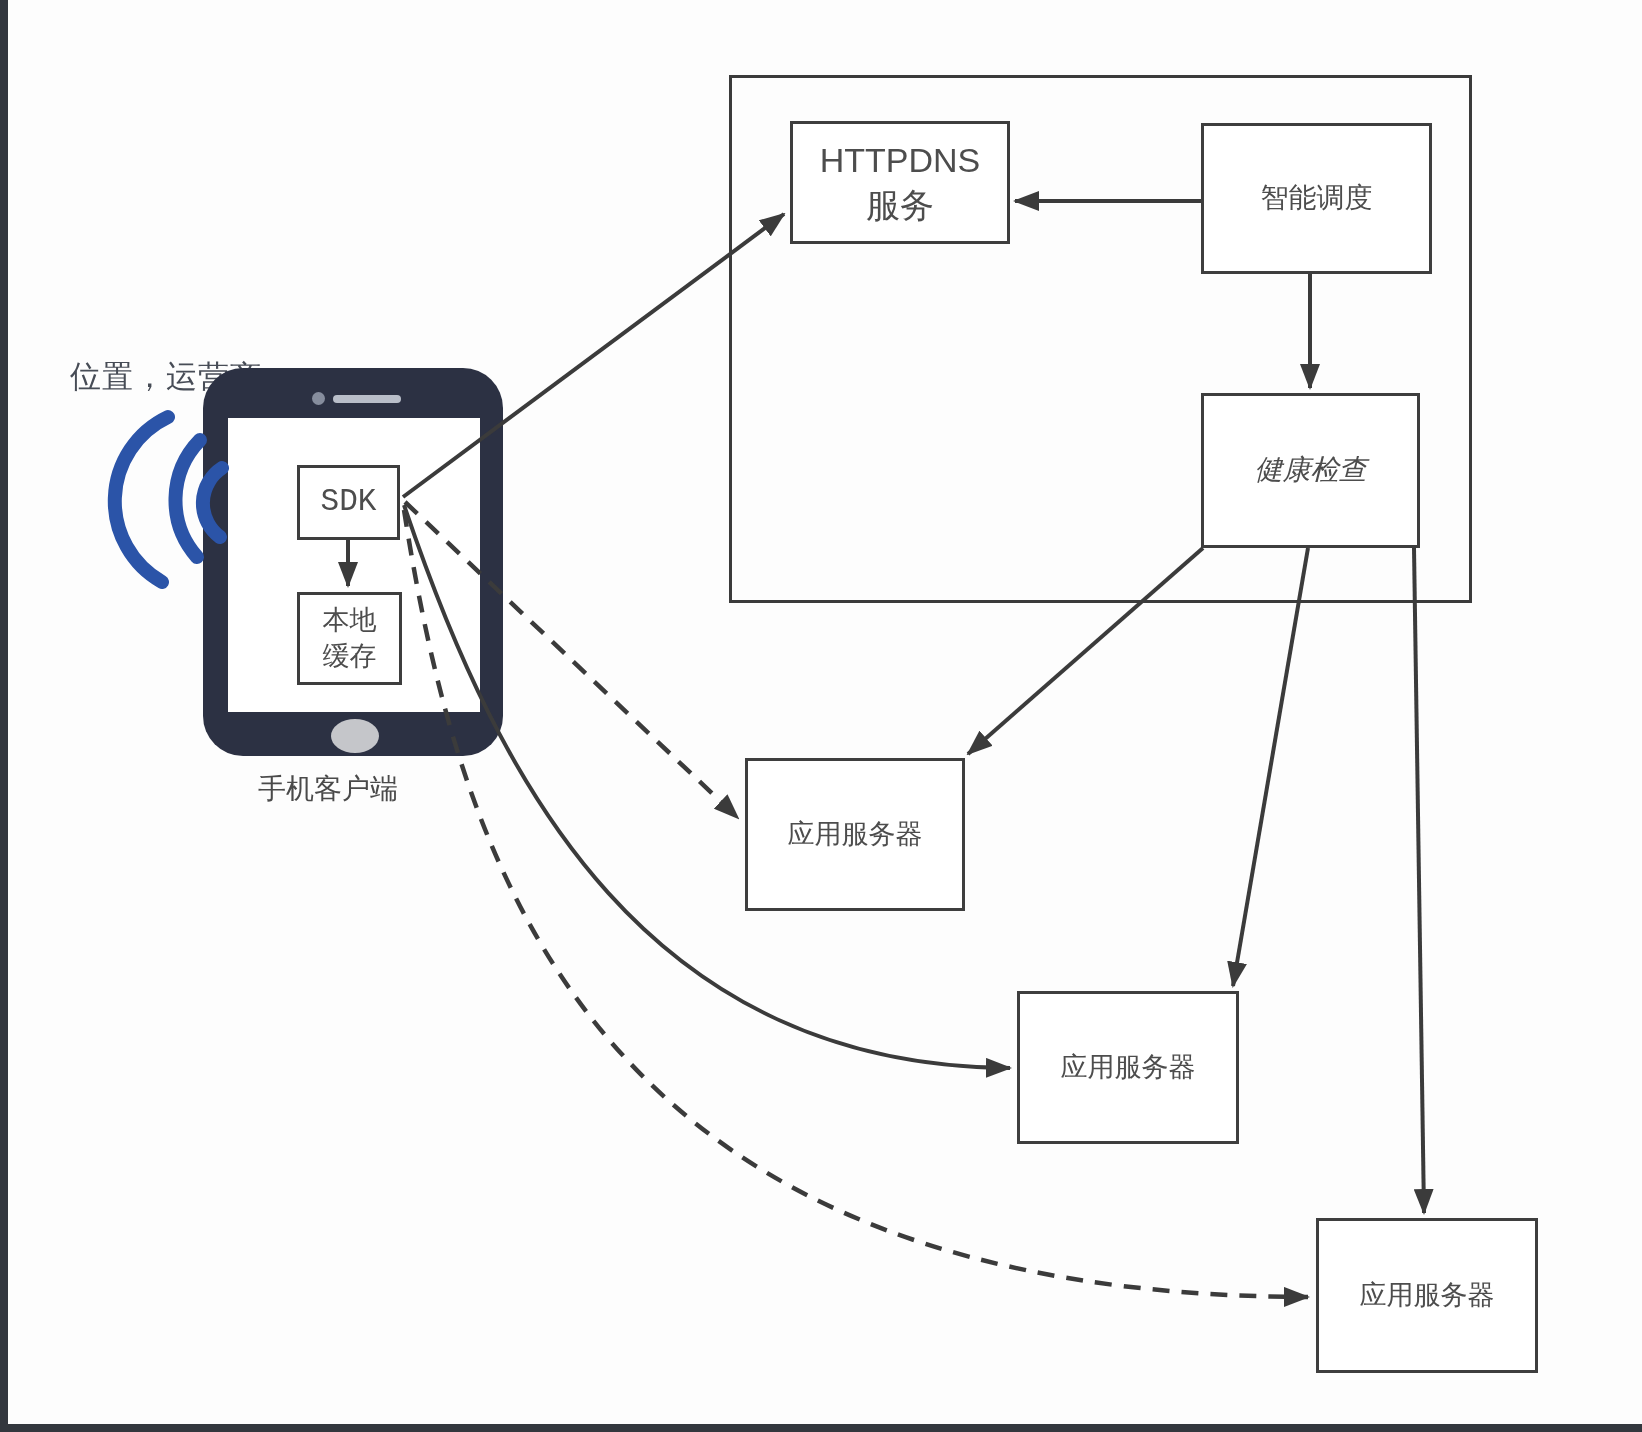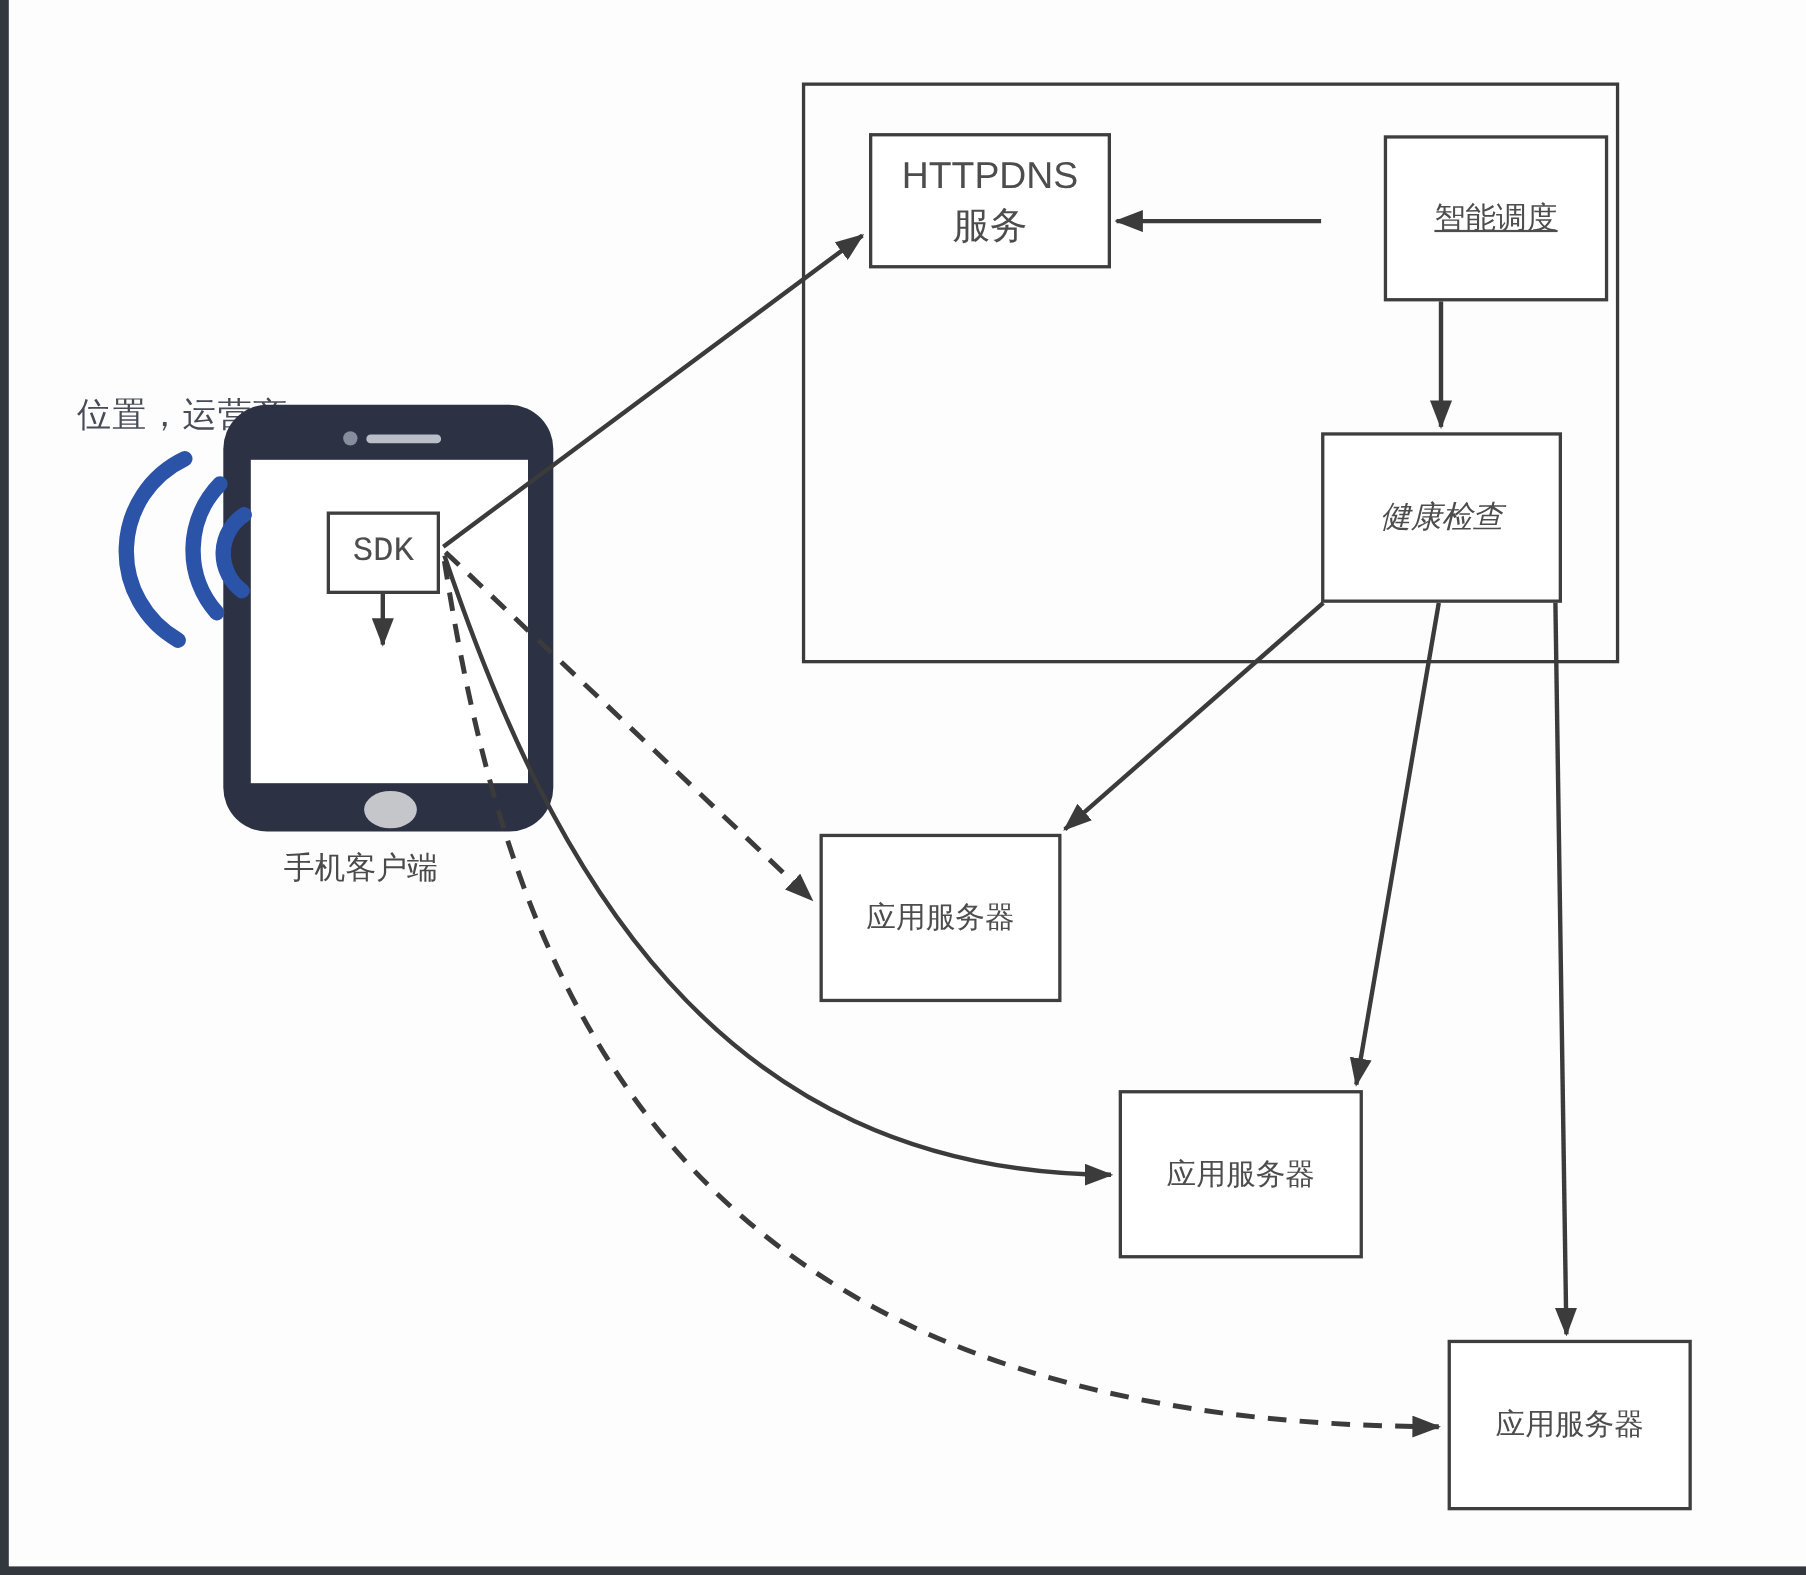--- a/index.html
+++ b/index.html
@@ -25,21 +25,21 @@
                  background:#b9bec9;}
   .phone-home{position:absolute;left:128px;top:351px;width:48px;height:34px;border-radius:50%;
               background:#c5c6ca;}
   .sdk-box{left:297px;top:465px;width:103px;height:75px;font-size:31px;z-index:3;font-family:Liberation Mono, monospace;}
   .cache-box{left:297px;top:592px;width:105px;height:93px;font-size:27px;z-index:3;}
 
   .anno{left:70px;top:356px;font-size:31px;z-index:1;letter-spacing:1px;}
   .phone-label{left:258px;top:770px;width:190px;text-align:left;font-size:28px;color:#4a4a4a;z-index:2;}
 
   .httpdns-box{left:790px;top:121px;width:220px;height:123px;font-size:34px;text-align:right;}
-  .scheduler-box{left:1258px;top:123px;width:204px;height:151px;font-size:28px;text-decoration:underline;}
+  .scheduler-box{left:1201px;top:123px;width:231px;height:151px;font-size:28px;}
   .health-box{left:1201px;top:393px;width:219px;height:155px;font-size:28px;font-style:italic;}
   .app1-box{left:745px;top:758px;width:220px;height:153px;font-size:27px;}
   .app2-box{left:1017px;top:991px;width:222px;height:153px;font-size:27px;}
   .app3-box{left:1316px;top:1218px;width:222px;height:155px;font-size:27px;}
 
   .arrow-layer{position:absolute;left:0;top:0;width:1642px;height:1432px;z-index:4;pointer-events:none;}
 </style>
 </head>
 <body>
 
@@ -48,20 +48,24 @@
   <div class="lbl anno">位置，运营商</div>
 
   <div class="phone">
     <div class="phone-camera"></div>
     <div class="phone-speaker"></div>
     <div class="phone-screen"></div>
     <div class="phone-home"></div>
   </div>
   <div class="box sdk-box">
     <span>SDK</span>
+  </div>
+  <div class="box cache-box">
+    <span>本地</span>
+    <span>缓存</span>
   </div>
   <div class="lbl phone-label">手机客户端</div>
 
   <div class="outer-box" style="left:729px;top:75px;width:743px;height:528px;"></div>
 
   <div class="box httpdns-box">
     <span>HTTPDNS</span>
     <span>服务</span>
   </div>
   <div class="box scheduler-box">

